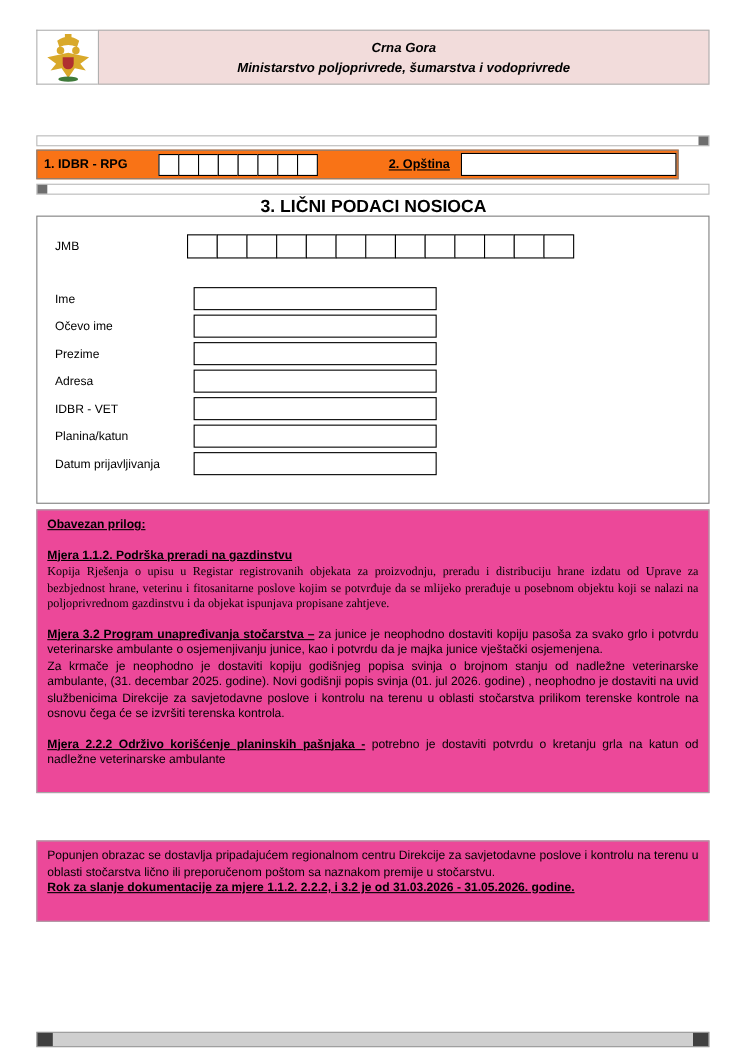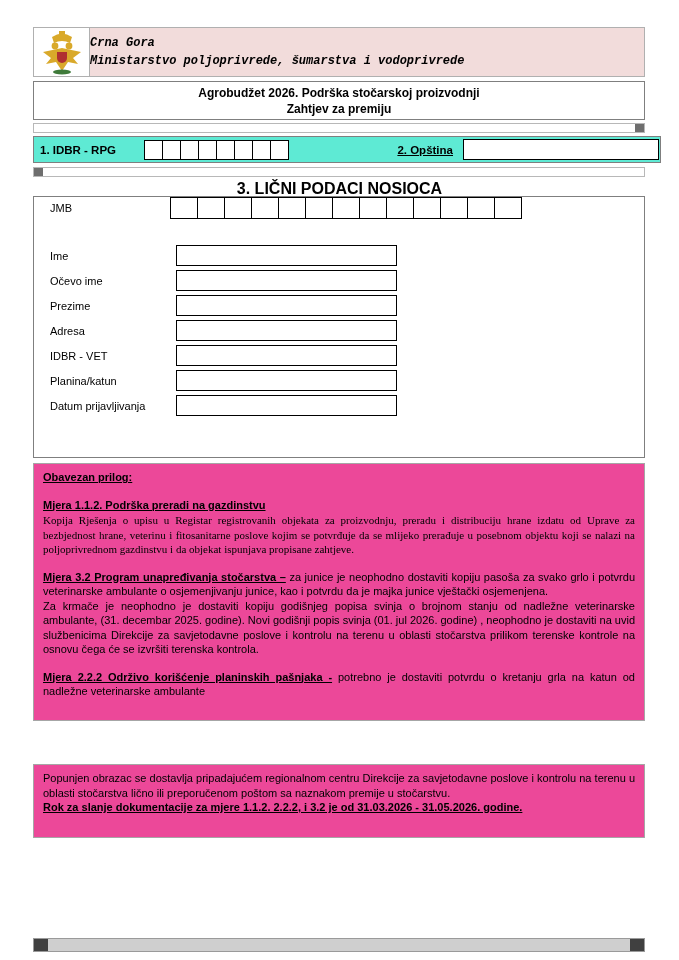--- a/index.html
+++ b/index.html
@@ -3,45 +3,45 @@
 <meta charset="utf-8">
 <style>
   * { margin:0; padding:0; box-sizing:border-box; }
   html,body { background:#ffffff; }
   body { font-family:"Liberation Sans", sans-serif; color:#000; }
   .page { position:relative; width:679px; height:960px; margin:0 auto; background:#fff; overflow:hidden; }
 
   
   .header-band { position:absolute; top:27px; left:33px; width:612px; height:50px; display:flex; }
   .crest-box { width:56px; height:50px; border:1px solid #b0b0b0; border-right:none; display:flex; align-items:center; justify-content:center; background:#fff; }
-  .pink-banner { flex:1; background:#f2dcdb; border:1px solid #b0b0b0; font-weight:bold; font-style:italic; font-size:12px; line-height:18px; padding-top:6px;font-family:Liberation Mono, monospace; }
+  .pink-banner { flex:1; background:#f2dcdb; border:1px solid #b0b0b0; text-align:center; font-weight:bold; font-style:italic; font-size:12px; line-height:18px; padding-top:6px; }
 
   
   .title-box { position:absolute; top:81px; left:33px; width:612px; height:39px; border:1px solid #7f7f7f; text-align:center; font-weight:bold; font-size:12px; line-height:16px; padding-top:3px; background:#fff; }
 
   
   .strip { position:absolute; left:33px; width:612px; height:10px; border:1px solid #b8b8b8; background:#fff; }
   .strip-top { top:123px; }
   .strip-mid { top:167px; }
   .strip-thumb { position:absolute; top:0; width:9px; height:8px; background:#6e6e6e; }
   .thumb-right { right:0; }
   .thumb-left { left:0; }
 
   
-  .idbr-row { position:absolute; top:136px; left:33px; width:628px; height:27px; border:1px solid #7f7f7f; display:flex; align-items:center; background:#5eead4; }
+  .idbr-row { position:absolute; top:136px; left:33px; width:584px; height:27px; border:1px solid #7f7f7f; display:flex; align-items:center; background:#f97316; }
   .idbr-label { width:111px; padding-left:6px; font-weight:bold; font-size:11.5px; }
   .cells { display:flex; }
   .idbr-cell { width:19px; height:20px; border:1px solid #000; background:#fff; margin-left:-1px; }
   .opstina-label { margin-left:auto; font-weight:bold; font-size:11.5px;text-decoration:underline; }
   .opstina-box { width:196px; height:21px; border:1px solid #000; background:#fff; margin-left:10px; margin-right:1px; }
 
   
   .section-title { position:absolute; top:180px; left:0; width:679px; text-align:center; font-weight:bold; font-size:16px; }
   .personal-box { position:absolute; top:196px; left:33px; width:612px; height:262px; border:1px solid #7f7f7f; background:#fff; }
-  .jmb-row { display:flex; align-items:center; }
+  .jmb-row { display:flex; align-items:center; margin-top:16px; }
   .jmb-label { width:137px; padding-left:16px; font-size:11px; }
   .jmb-cell { width:28px; height:22px; border:1px solid #000; background:#fff; margin-left:-1px; }
   .fields { margin-top:24px; }
   .field-row { display:flex; align-items:center; height:25px; }
   .field-label { width:142px; padding-left:16px; font-size:11px; }
   .field-input { width:221px; height:21px; border:1px solid #000; background:#fff; }
 
   
   .green-box { position:absolute; left:33px; width:612px; background:#ec4899; border:1px solid #a6a6a6; padding:6px 9px; font-size:11px; line-height:14.5px; }
   .attachments-box { top:463px; height:258px; }
@@ -71,24 +71,20 @@
         <path d="M17 23 h10 v6 a5 5 0 0 1 -10 0 Z" fill="#b03030"></path>
         <ellipse cx="22" cy="43" rx="9" ry="2.4" fill="#3f7a3a"></ellipse>
       </svg>
     </div>
     <div class="pink-banner">
       <div>Crna Gora</div>
       <div>Ministarstvo poljoprivrede, šumarstva i vodoprivrede</div>
     </div>
   </div>
 
-  <div class="title-box">
-    <div>Agrobudžet 2026. Podrška stočarskoj proizvodnji</div>
-    <div>Zahtjev za premiju</div>
-  </div>
 
   <div class="strip strip-top">
     <div class="strip-thumb thumb-right"></div>
   </div>
 
   <div class="idbr-row">
     <div class="idbr-label">1. IDBR - RPG</div>
     <div class="cells">
         <div class="idbr-cell"></div>
         <div class="idbr-cell"></div>

